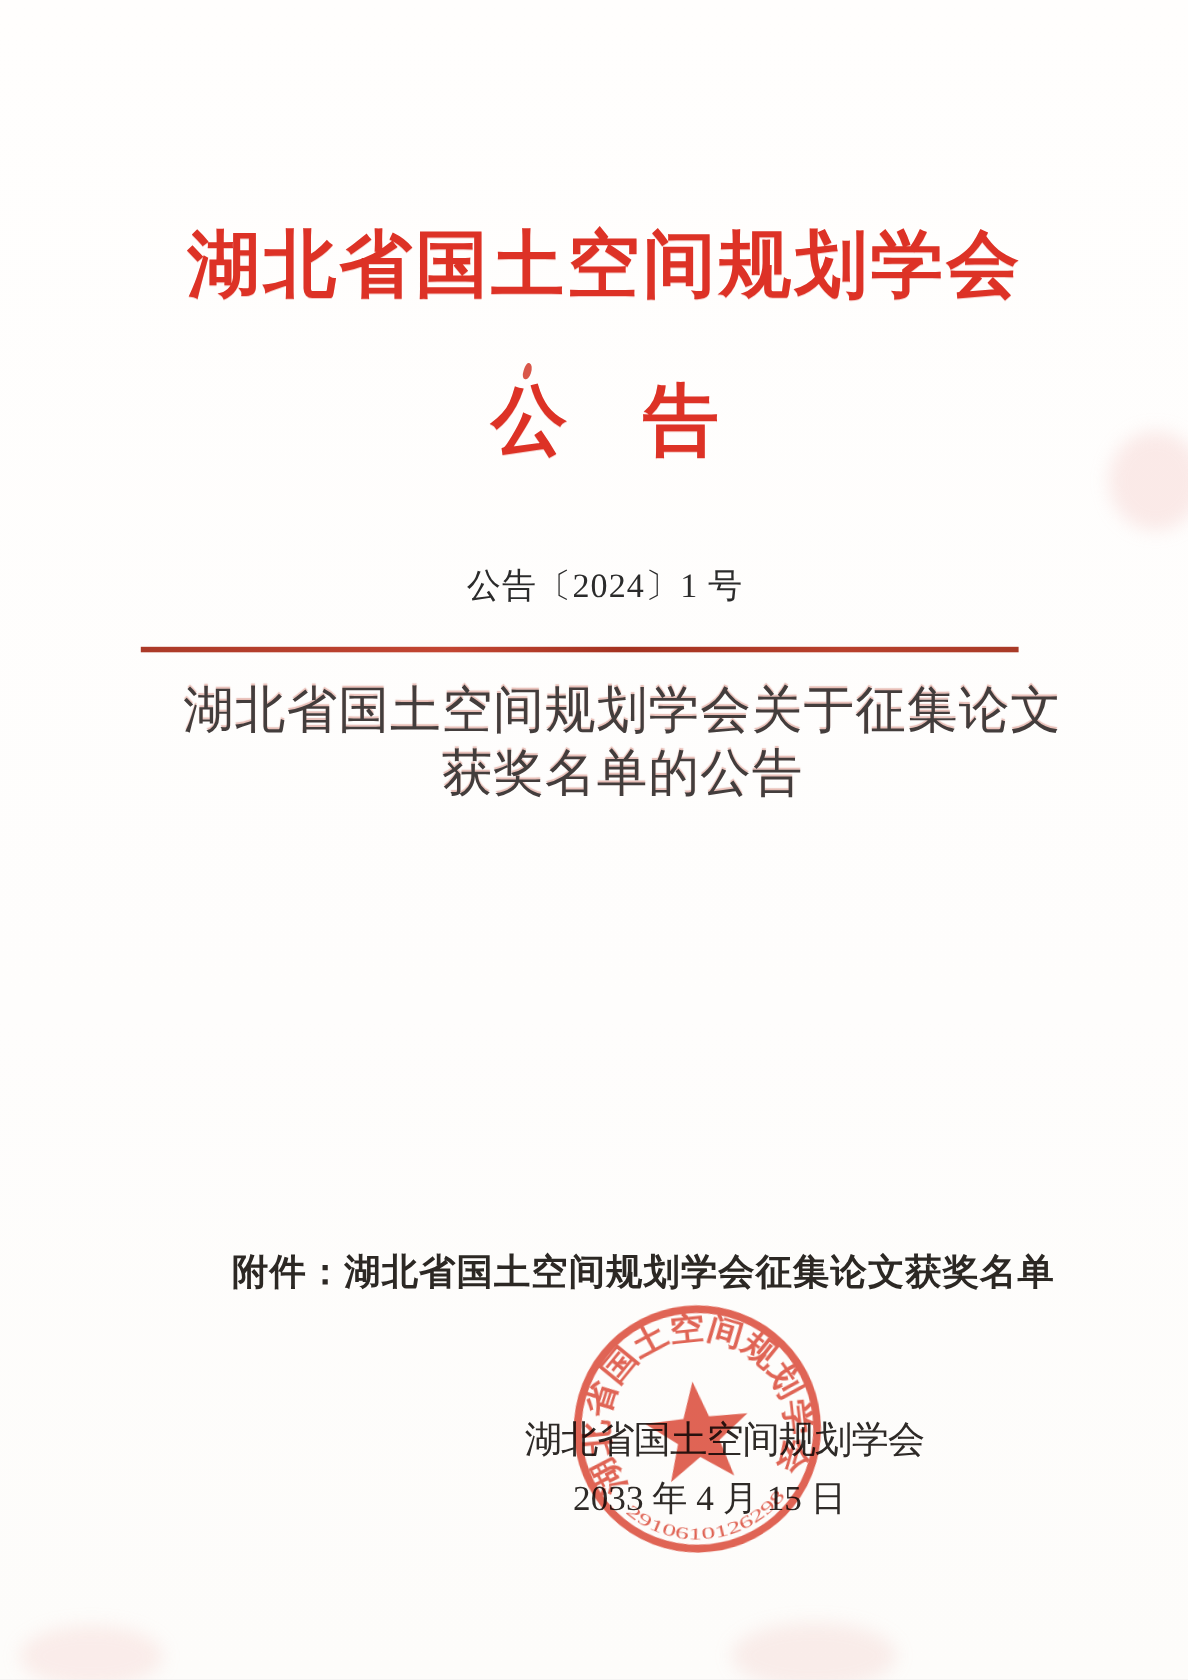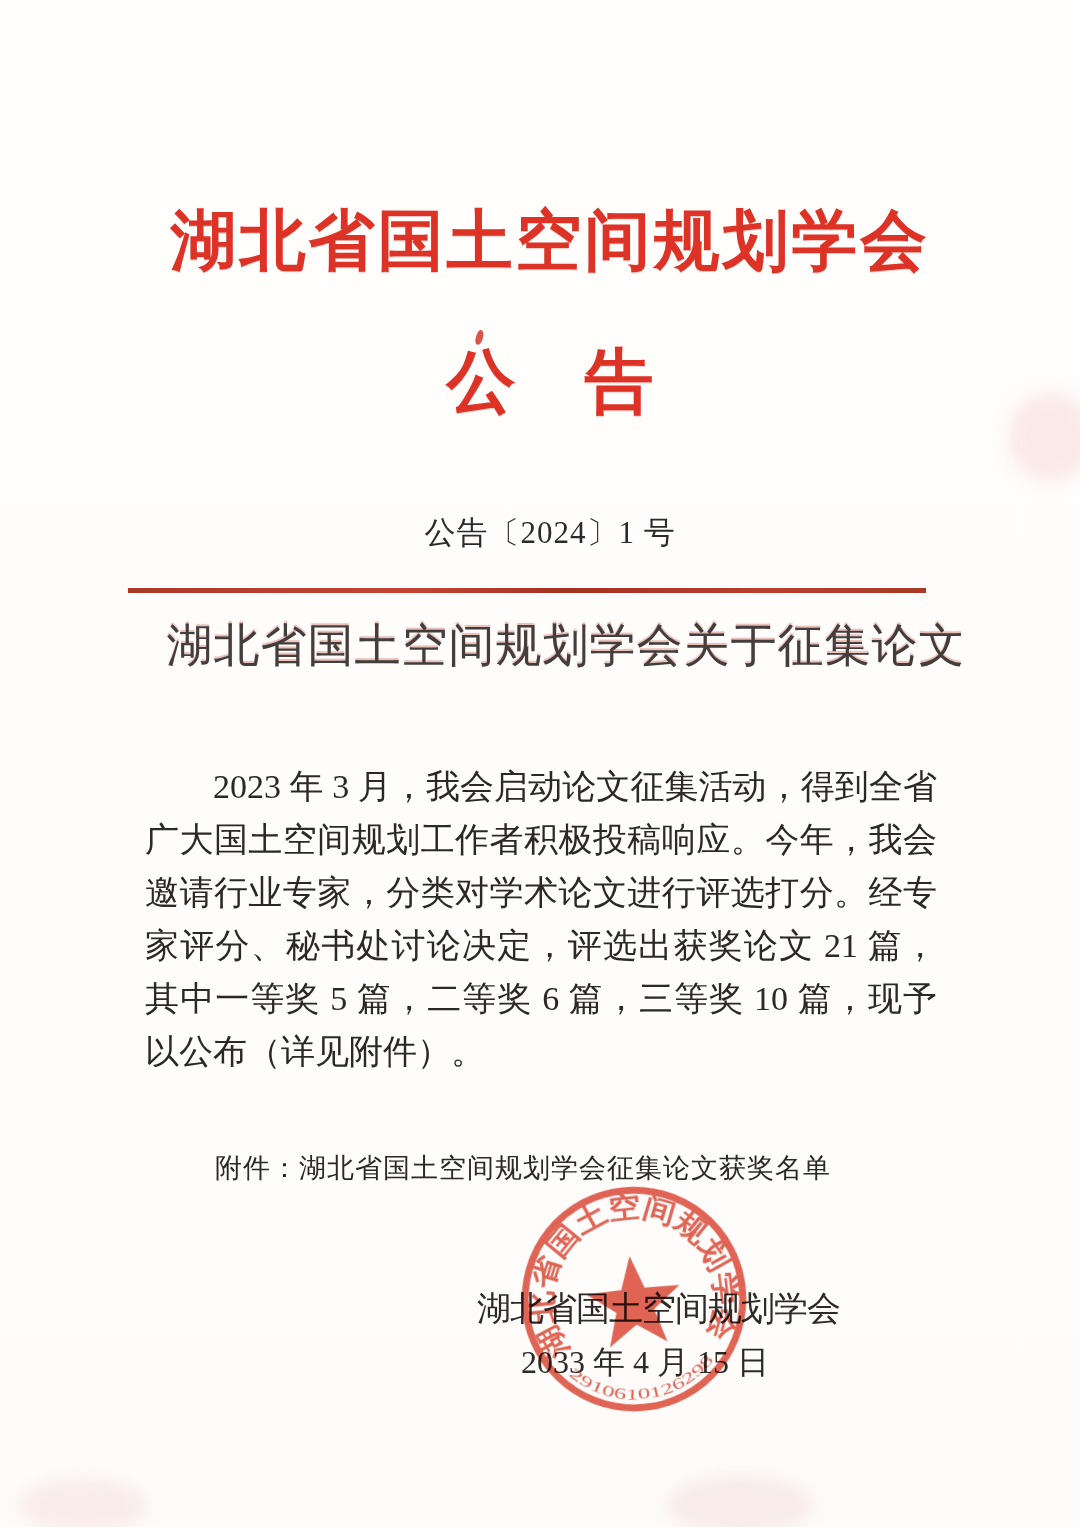--- a/index.html
+++ b/index.html
@@ -49,22 +49,22 @@
     letter-spacing:1px;
   }
   .body-block{
     position:absolute;top:760px;left:145px;width:792px;
     font-size:34px;line-height:53px;color:#2c2824;
     text-align:justify;
   }
   .body-block p{margin:0;text-indent:2em;}
   .attachment{
     position:absolute;top:1134px;left:145px;width:860px;
-    font-size:27px;color:#2c2824;text-indent:2em;margin:16px;
-    letter-spacing:1px;white-space:nowrap;
+    font-size:33px;color:#2c2824;text-indent:2em;margin:0;
+    letter-spacing:1px;white-space:nowrap;font-weight:bold;
   }
   .signature{
     position:absolute;top:1286px;left:477px;
     font-size:34px;color:#2e2a27;letter-spacing:-1px;white-space:nowrap;
   }
   .sig-date{
     position:absolute;top:1341px;left:521px;
     font-size:32px;color:#2e2a27;white-space:nowrap;
   }
   .seal{
@@ -89,24 +89,23 @@
   <h1 class="org-title">湖北省国土空间规划学会</h1>
 
   <div class="notice-type">公　告</div>
 
   <div class="red-speck"></div>
 
   <div class="doc-number">公告〔2024〕1 号</div>
 
   <hr class="red-rule">
 
-  <h2 class="subtitle"><span>湖北省国土空间规划学会关于征集论文</span><br></h2>
+  <h2 class="subtitle"><span>湖北省国土空间规划学会关于征集论文</span><br><span>获奖名单的公告</span></h2>
 
   <div class="body-block">
-    <p>2023 年 3 月，我会启动论文征集活动，得到全省广大国土空间规划工作者积极投稿响应。今年，我会邀请行业专家，分类对学术论文进行评选打分。经专家评分、秘书处讨论决定，评选出获奖论文 21 篇，其中一等奖 5 篇，二等奖 6 篇，三等奖 10 篇，现予以公布（详见附件）。</p>
   </div>
 
   <p class="attachment">附件：湖北省国土空间规划学会征集论文获奖名单</p>
 
   <div class="signature">湖北省国土空间规划学会</div>
 
   <div class="sig-date">2033 年 4 月 15 日</div>
 
   <svg class="seal" viewBox="-100 -100 200 200" xmlns="http://www.w3.org/2000/svg">
     <defs>

